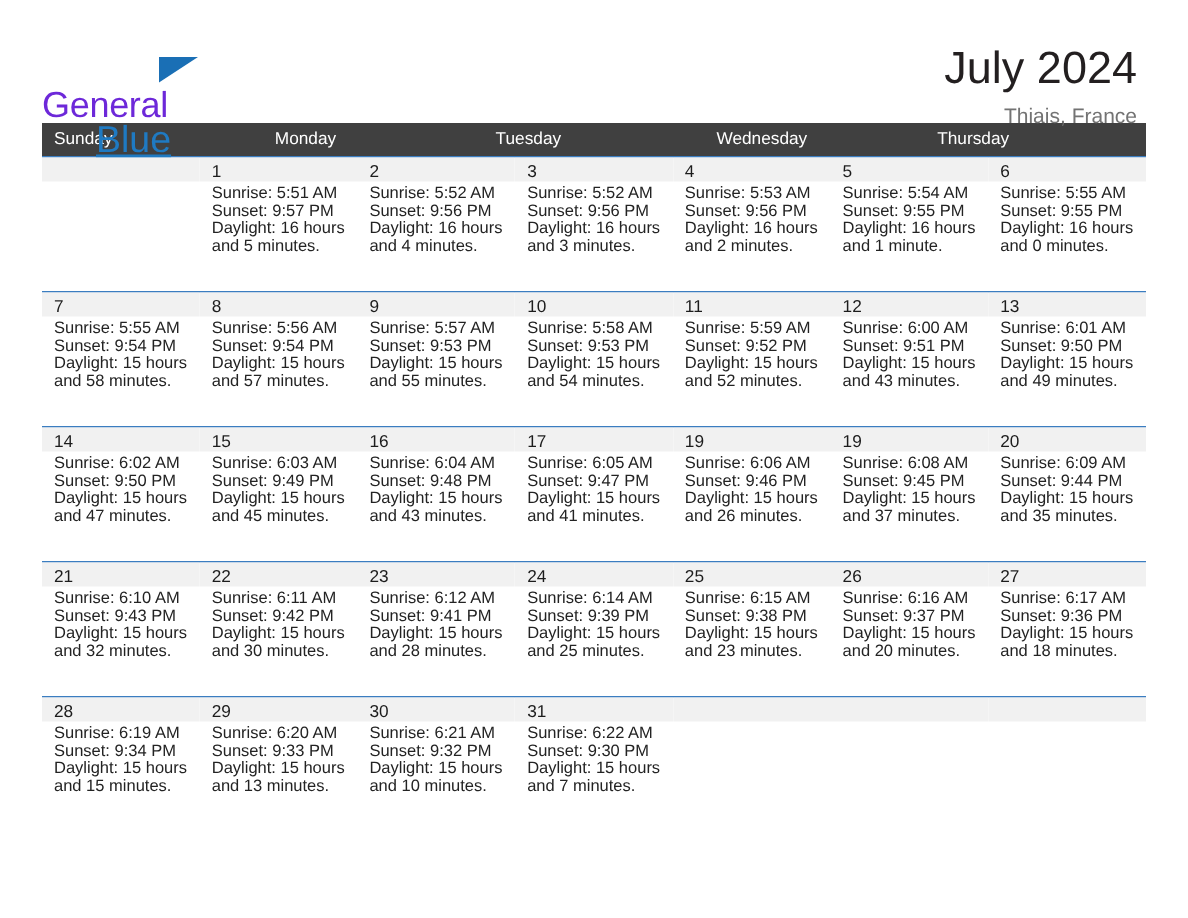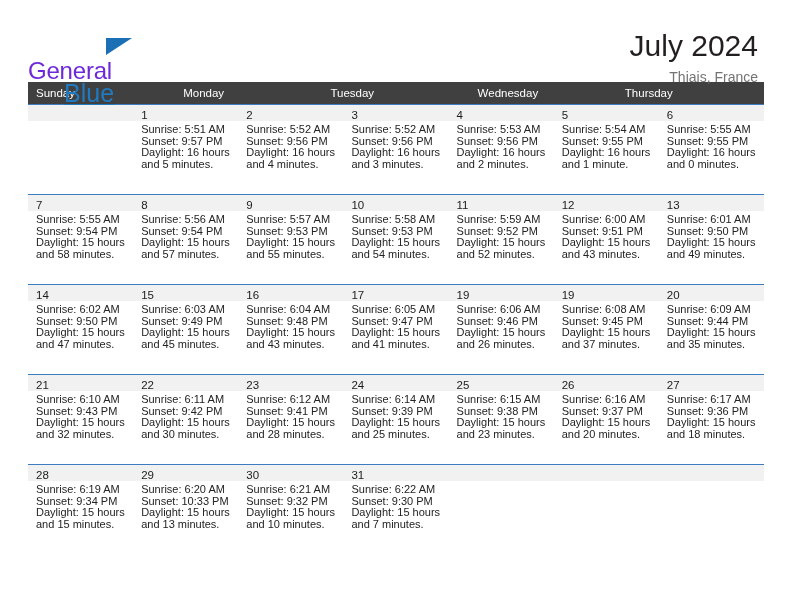--- a/index.html
+++ b/index.html
@@ -419,21 +419,21 @@
               <div>Sunrise: 6:19 AM</div>
               <div>Sunset: 9:34 PM</div>
               <div>Daylight: 15 hours</div>
               <div>and 15 minutes.</div>
             </div>
           </div>
           <div class="cell">
             <div class="daynum-wrap"><span class="daynum">29</span></div>
             <div class="info">
               <div>Sunrise: 6:20 AM</div>
-              <div>Sunset: 10:33 PM</div>
+              <div>Sunset: 9:33 PM</div>
               <div>Daylight: 15 hours</div>
               <div>and 13 minutes.</div>
             </div>
           </div>
           <div class="cell">
             <div class="daynum-wrap"><span class="daynum">30</span></div>
             <div class="info">
               <div>Sunrise: 6:21 AM</div>
               <div>Sunset: 9:32 PM</div>
               <div>Daylight: 15 hours</div>

